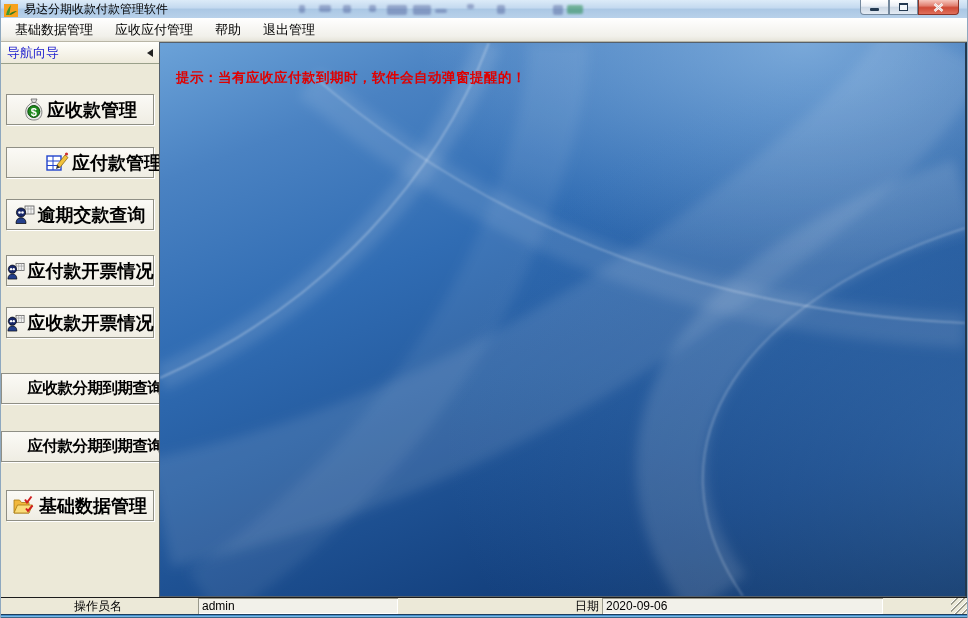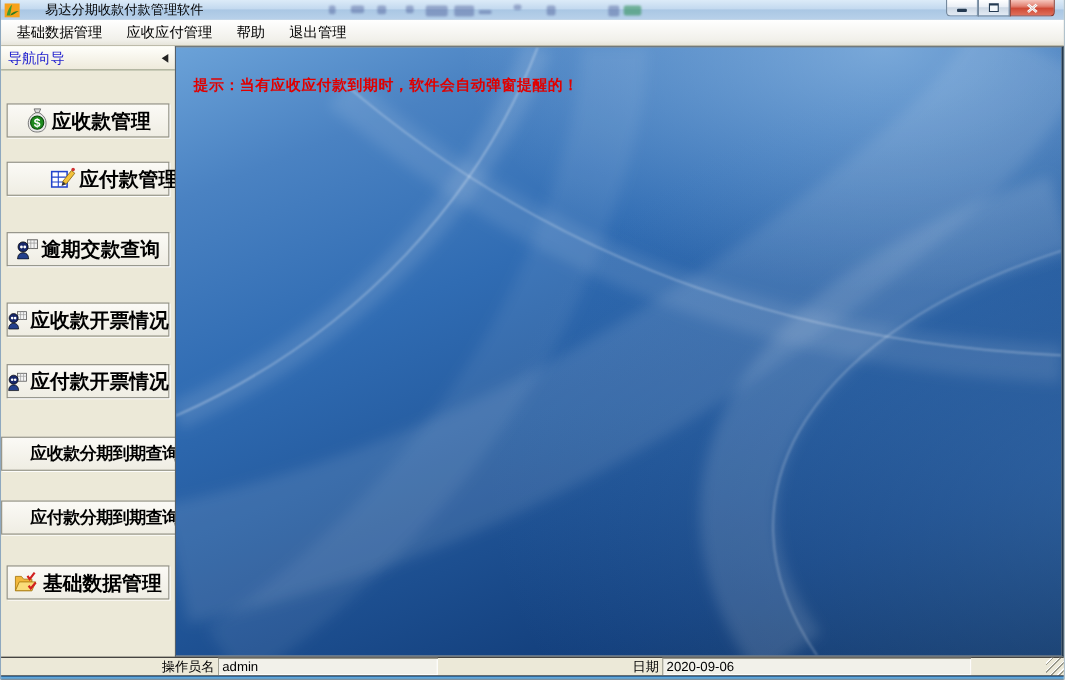--- a/index.html
+++ b/index.html
@@ -7,21 +7,21 @@
   body { font-family: "Liberation Sans", "DejaVu Sans", sans-serif; }
 
   .window { width: 968px; height: 618px; display: flex; flex-direction: column;
             border-left: 1px solid #8ea8bf; border-right: 1px solid #8ea8bf; background: #ece9d8; }
 
   
   .titlebar { height: 18px; flex: 0 0 18px; position: relative;
     background: linear-gradient(#dcebf8 0%, #c3d9ef 45%, #aac7e4 50%, #b8d1ea 100%);
     display: flex; align-items: center; padding-left: 3px; overflow: hidden; }
   .app-icon { width: 14px; height: 13px; display: inline-block; flex: 0 0 14px; }
-  .title-text { font-size: 12px; color: #000; margin-left: 23px; white-space: nowrap; z-index: 2; }
+  .title-text { font-size: 12px; color: #000; margin-left: 6px; white-space: nowrap; z-index: 2; }
   .ghosts { position: absolute; left: 290px; top: 3px; height: 12px; width: 400px; z-index: 1; }
   .ghosts i { position: absolute; top: 2px; border-radius: 2px; filter: blur(1.2px);
               background: rgba(38,50,122,0.32); }
   .ghosts i.g-green { background: rgba(40,140,80,0.55); }
 
   .controls { position: absolute; right: 8px; top: 0; display: flex; z-index: 3; }
   .ctl { height: 15px; border: 1px solid #75899e; border-top: none; display: flex;
          align-items: center; justify-content: center; cursor: default; }
   .ctl-min, .ctl-max { width: 29px;
     background: linear-gradient(#ffffff 0%, #e9eef5 45%, #ccd7e4 50%, #e3ebf4 100%); }
@@ -50,39 +50,39 @@
 
   .side-body { flex: 1; padding-top: 30px; }
   .nav-btn { display: flex; align-items: center; justify-content: center; gap: 3px;
     width: 148px; margin: 0 auto; height: 31px;
     background: linear-gradient(#fbfaf6, #efede3);
     border: 1px solid #8f8f85; box-shadow: 1px 1px 0 #ffffff; cursor: pointer; }
   .nav-btn .lbl { font-size: 18px; font-weight: bold; color: #000; white-space: nowrap; }
   .nav-btn.wide { width: 188px; }
   .nav-btn.wide .lbl { font-size: 15.5px; letter-spacing: -0.5px; }
   .nav-btn svg { flex: 0 0 auto; }
-  .gap22 { margin-top: 22px; padding-left: 47px; } .gap21 { margin-top: 33px; } .gap25 { margin-top: 25px; }
+  .gap22 { margin-top: 22px; padding-left: 47px; } .gap21 { margin-top: 21px; } .gap25 { margin-top: 25px; }
   .gap35 { margin-top: 35px; } .gap27 { margin-top: 27px; } .gap28 { margin-top: 28px; }
 
   
   .main { flex: 1 1 auto; position: relative; border: 1px solid #55606b;
     border-right: 2px solid #22384e; overflow: hidden;
     background:
       radial-gradient(ellipse 620px 360px at 80% 0%, rgba(175,212,244,0.55), rgba(175,212,244,0) 62%),
       radial-gradient(ellipse 900px 620px at 108% 72%, rgba(80,140,205,0.45), rgba(80,140,205,0) 65%),
       linear-gradient(158deg, #6ba2d8 0%, #4a82c2 16%, #306cb3 36%, #215699 58%, #133f7c 80%, #0a2a56 100%);
   }
   .wallpaper-svg { position: absolute; inset: 0; width: 100%; height: 100%; }
   .hint-text { position: absolute; top: 26px; left: 16px; color: #e00000;
     font-size: 13.5px; font-weight: bold; letter-spacing: 0.5px; white-space: nowrap; }
 
   
   .statusbar { height: 17px; flex: 0 0 17px; background: #ece9d8; border-top: 1px solid #1c1c1c;
     display: flex; align-items: stretch; font-size: 12px; color: #000; }
-  .sb-sec1 { width: 197px; text-align: right; line-height: 16px; padding-right: 3px; }
+  .sb-sec1 { width: 197px; text-align: center; line-height: 16px; padding-right: 3px; }
   .sb-field { box-shadow: inset 1px 1px 0 #98988a, inset -1px -1px 0 #ffffff;
     background: #f2f1ea; line-height: 15px; padding: 1px 0 0 4px; overflow: hidden; }
   .sb-field-op { width: 200px; }
   .sb-sec2 { flex: 1 1 auto; }
   .sb-label-date { width: 34px; text-align: right; line-height: 16px; padding-right: 3px; }
   .sb-field-date { width: 281px; }
   .sb-sec3 { width: 68px; }
   .grip { width: 16px; background:
     repeating-linear-gradient(135deg, transparent 0 3px, #ffffff 3px 4px, #9a9a8c 4px 5px); cursor: nwse-resize; }
 
@@ -175,42 +175,42 @@
             <rect x="10" y="1" width="9" height="8" fill="#f4f4f4" stroke="#555" stroke-width="0.8"></rect>
             <path d="M10 4 H19 M13 1 V9 M16 1 V9" stroke="#999" stroke-width="0.7"></path>
             <circle cx="6" cy="7.5" r="4.6" fill="#18286a" stroke="#000" stroke-width="0.7"></circle>
             <circle cx="4.5" cy="7.5" r="1.3" fill="#ffffff"></circle>
             <circle cx="7.5" cy="7.5" r="1.3" fill="#ffffff"></circle>
             <path d="M1 18.5 C1 14.5 3.2 12.8 6 12.8 C8.8 12.8 11 14.5 11 18.5 Z" fill="#24408c" stroke="#000" stroke-width="0.7"></path>
           </svg>
           <span class="lbl">逾期交款查询</span>
         </div>
 
+        <div class="nav-btn gap25">
+          <svg width="18" height="18" viewBox="0 0 20 19">
+            <rect x="10" y="1" width="9" height="8" fill="#f4f4f4" stroke="#555" stroke-width="0.8"></rect>
+            <path d="M10 4 H19 M13 1 V9 M16 1 V9" stroke="#999" stroke-width="0.7"></path>
+            <circle cx="6" cy="7.5" r="4.6" fill="#18286a" stroke="#000" stroke-width="0.7"></circle>
+            <circle cx="4.5" cy="7.5" r="1.3" fill="#ffffff"></circle>
+            <circle cx="7.5" cy="7.5" r="1.3" fill="#ffffff"></circle>
+            <path d="M1 18.5 C1 14.5 3.2 12.8 6 12.8 C8.8 12.8 11 14.5 11 18.5 Z" fill="#24408c" stroke="#000" stroke-width="0.7"></path>
+          </svg>
+          <span class="lbl">应付款开票情况</span>
+        </div>
+
         <div class="nav-btn gap21">
           <svg width="18" height="18" viewBox="0 0 20 19">
             <rect x="10" y="1" width="9" height="8" fill="#f4f4f4" stroke="#555" stroke-width="0.8"></rect>
             <path d="M10 4 H19 M13 1 V9 M16 1 V9" stroke="#999" stroke-width="0.7"></path>
             <circle cx="6" cy="7.5" r="4.6" fill="#18286a" stroke="#000" stroke-width="0.7"></circle>
             <circle cx="4.5" cy="7.5" r="1.3" fill="#ffffff"></circle>
             <circle cx="7.5" cy="7.5" r="1.3" fill="#ffffff"></circle>
             <path d="M1 18.5 C1 14.5 3.2 12.8 6 12.8 C8.8 12.8 11 14.5 11 18.5 Z" fill="#24408c" stroke="#000" stroke-width="0.7"></path>
           </svg>
           <span class="lbl">应收款开票情况</span>
-        </div>
-
-        <div class="nav-btn gap25">
-          <svg width="18" height="18" viewBox="0 0 20 19">
-            <rect x="10" y="1" width="9" height="8" fill="#f4f4f4" stroke="#555" stroke-width="0.8"></rect>
-            <path d="M10 4 H19 M13 1 V9 M16 1 V9" stroke="#999" stroke-width="0.7"></path>
-            <circle cx="6" cy="7.5" r="4.6" fill="#18286a" stroke="#000" stroke-width="0.7"></circle>
-            <circle cx="4.5" cy="7.5" r="1.3" fill="#ffffff"></circle>
-            <circle cx="7.5" cy="7.5" r="1.3" fill="#ffffff"></circle>
-            <path d="M1 18.5 C1 14.5 3.2 12.8 6 12.8 C8.8 12.8 11 14.5 11 18.5 Z" fill="#24408c" stroke="#000" stroke-width="0.7"></path>
-          </svg>
-          <span class="lbl">应付款开票情况</span>
         </div>
 
         <div class="nav-btn wide gap35">
           <span class="lbl">应收款分期到期查询</span>
         </div>
 
         <div class="nav-btn wide gap27">
           <span class="lbl">应付款分期到期查询</span>
         </div>
 

